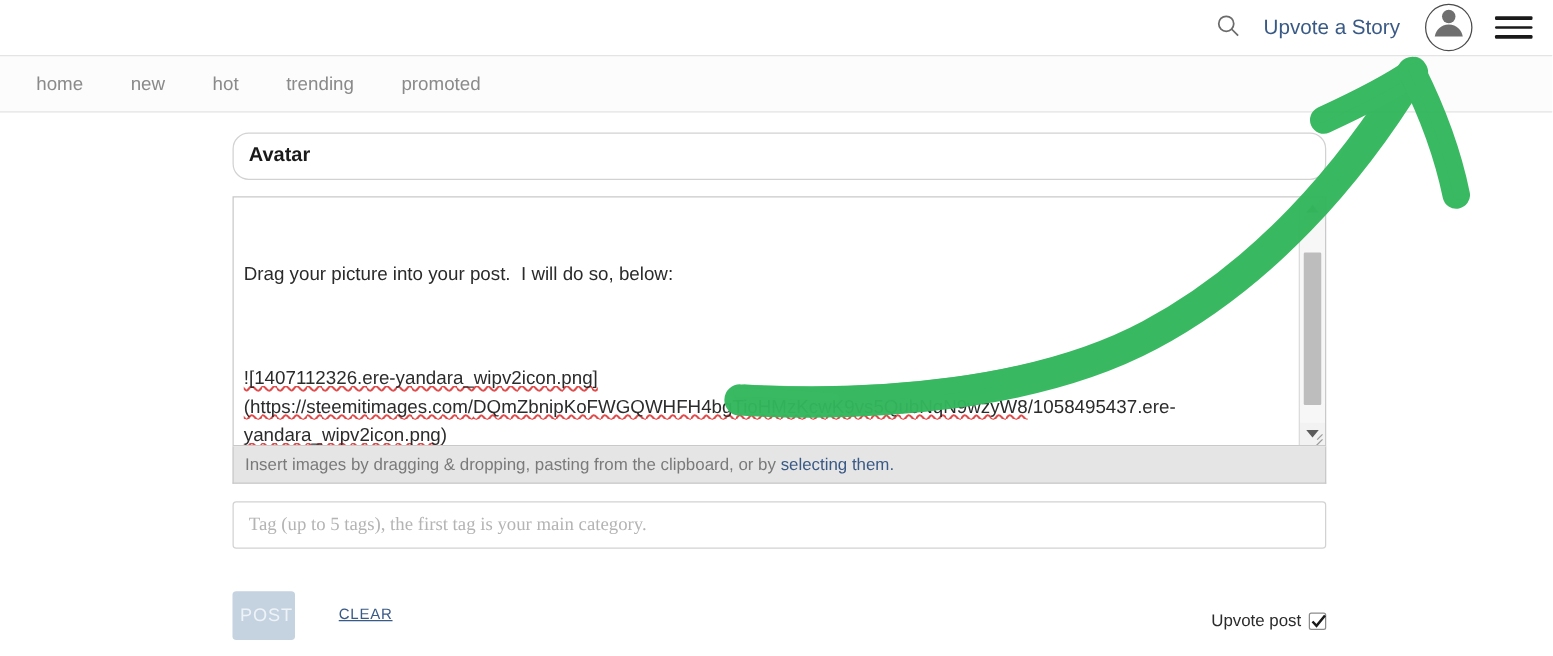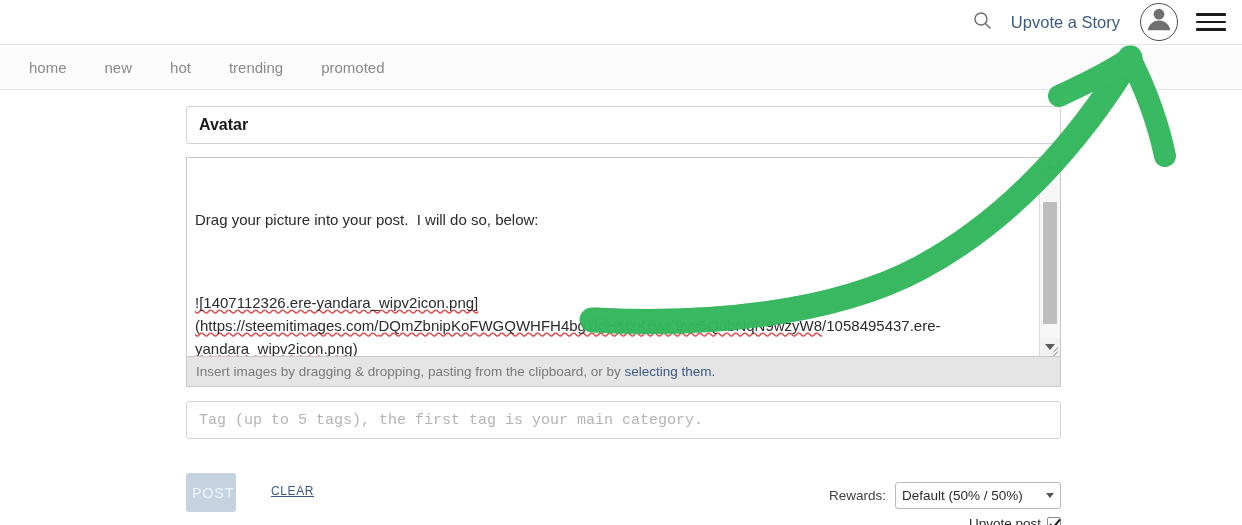--- a/index.html
+++ b/index.html
@@ -104,21 +104,21 @@
   }
   .form-wrap {
     width: 875px;
     margin-left: 186px;
   }
   .title-input {
     display: block;
     width: 100%;
     height: 38px;
     border: 1px solid #d2d2d2;
-    border-radius: 3px;
+    border-radius: 13px;
     padding: 0 12px;
     font-size: 16px;
     font-family: "Liberation Sans", sans-serif;
     color: #1a1a1a;
     font-weight: bold;
     outline: none;
     background: #fff;
   }
 
   .editor-box {
@@ -205,21 +205,21 @@
 
   .tag-input {
     display: block;
     width: 100%;
     height: 38px;
     margin-top: 14px;
     border: 1px solid #d2d2d2;
     border-radius: 3px;
     padding: 0 12px;
     font-size: 15px;
-    font-family: Liberation Mono, monospace;
+    font-family: Liberation Serif, serif;
     outline: none;
     background: #fff;
     color: #0369a1;
   }
   .tag-input::placeholder { color: #b4b4b4; }
 
   
   .actions {
     margin-top: 34px;
     display: flex;
@@ -376,29 +376,20 @@
 
     <input class="tag-input" type="text" placeholder="Tag (up to 5 tags), the first tag is your main category." style="">
 
     <div class="actions">
       <button class="post-btn">POST</button>
       <span class="clear-link">CLEAR</span>
 
       <div class="actions-spacer"></div>
 
       <div class="rewards-area">
-        <div class="rewards-row">
-          <span class="rewards-label">Rewards:</span>
-          <span class="select-wrap">
-            <select class="rewards-select">
-              <option>Default (50% / 50%)</option>
-            </select>
-            <span class="select-caret"></span>
-          </span>
-        </div>
         <div class="upvote-row">
           <span class="upvote-label">Upvote post</span>
           <span class="upvote-box">
             <svg width="14" height="14" viewBox="0 0 14 14" aria-hidden="true">
               <path d="M2 7.2 L5.2 10.6 L12 2.4" fill="none" stroke="#1a1a1a" stroke-width="2"></path>
             </svg>
           </span>
         </div>
       </div>
     </div>

